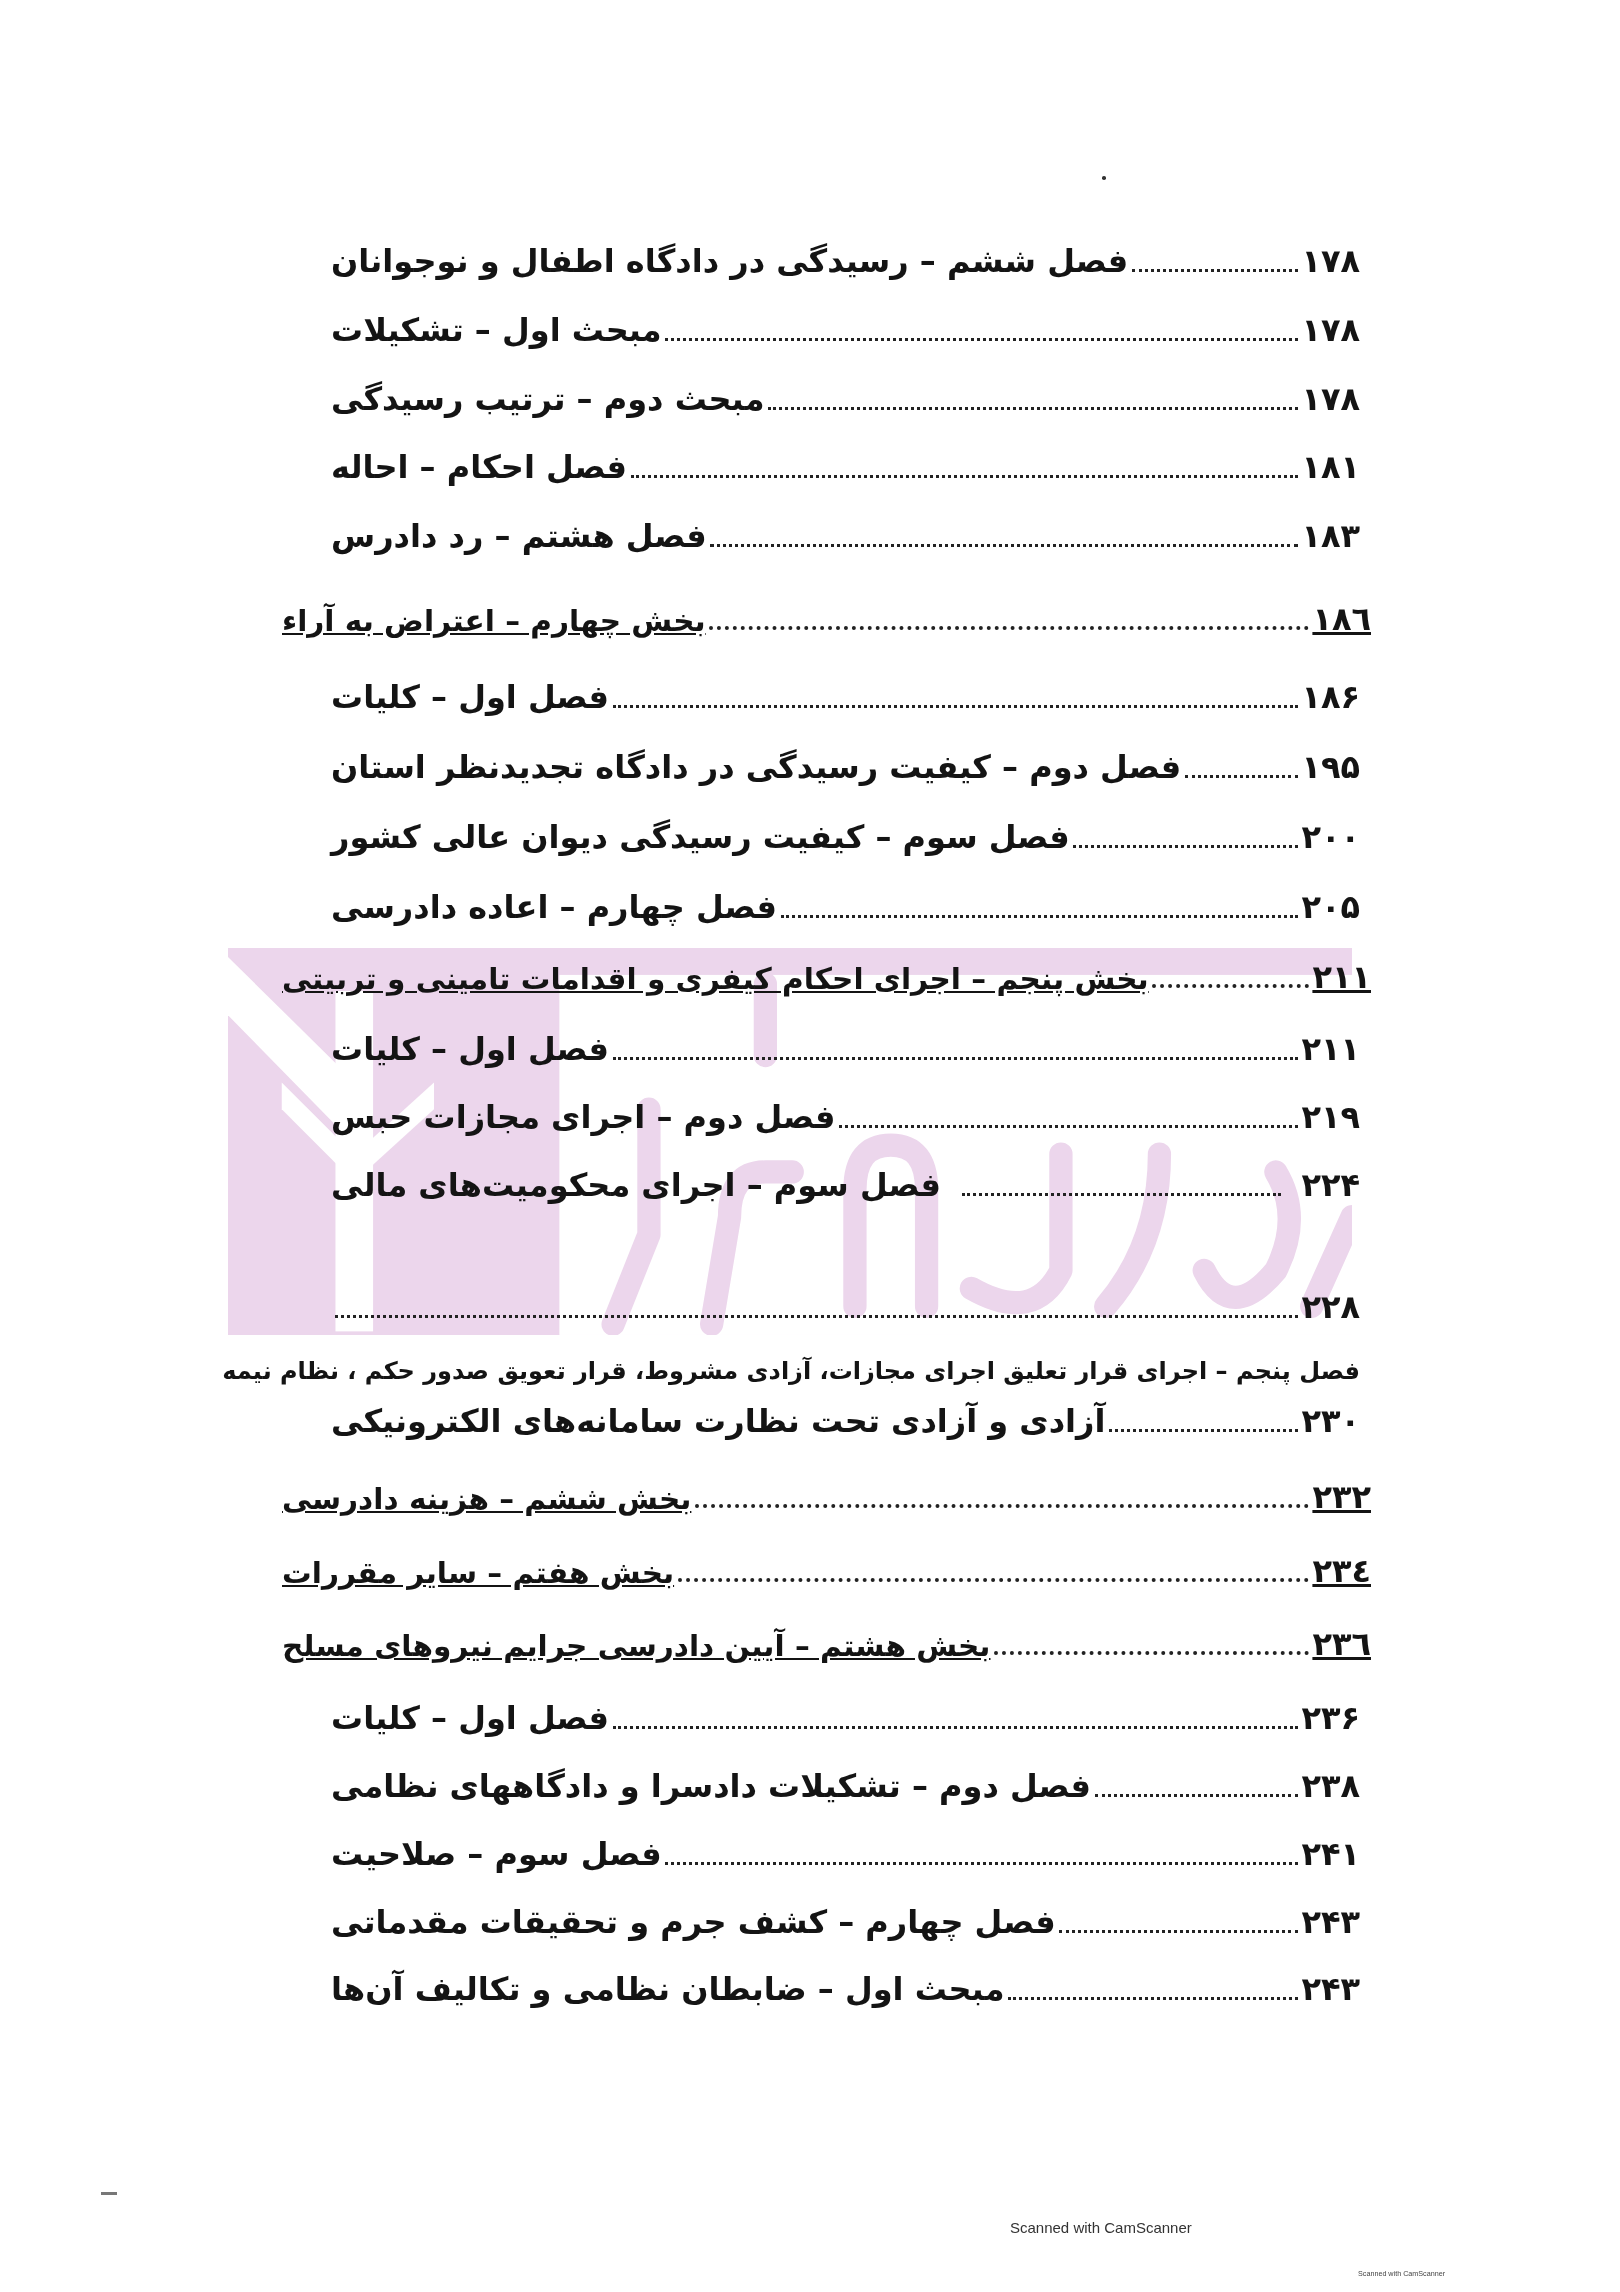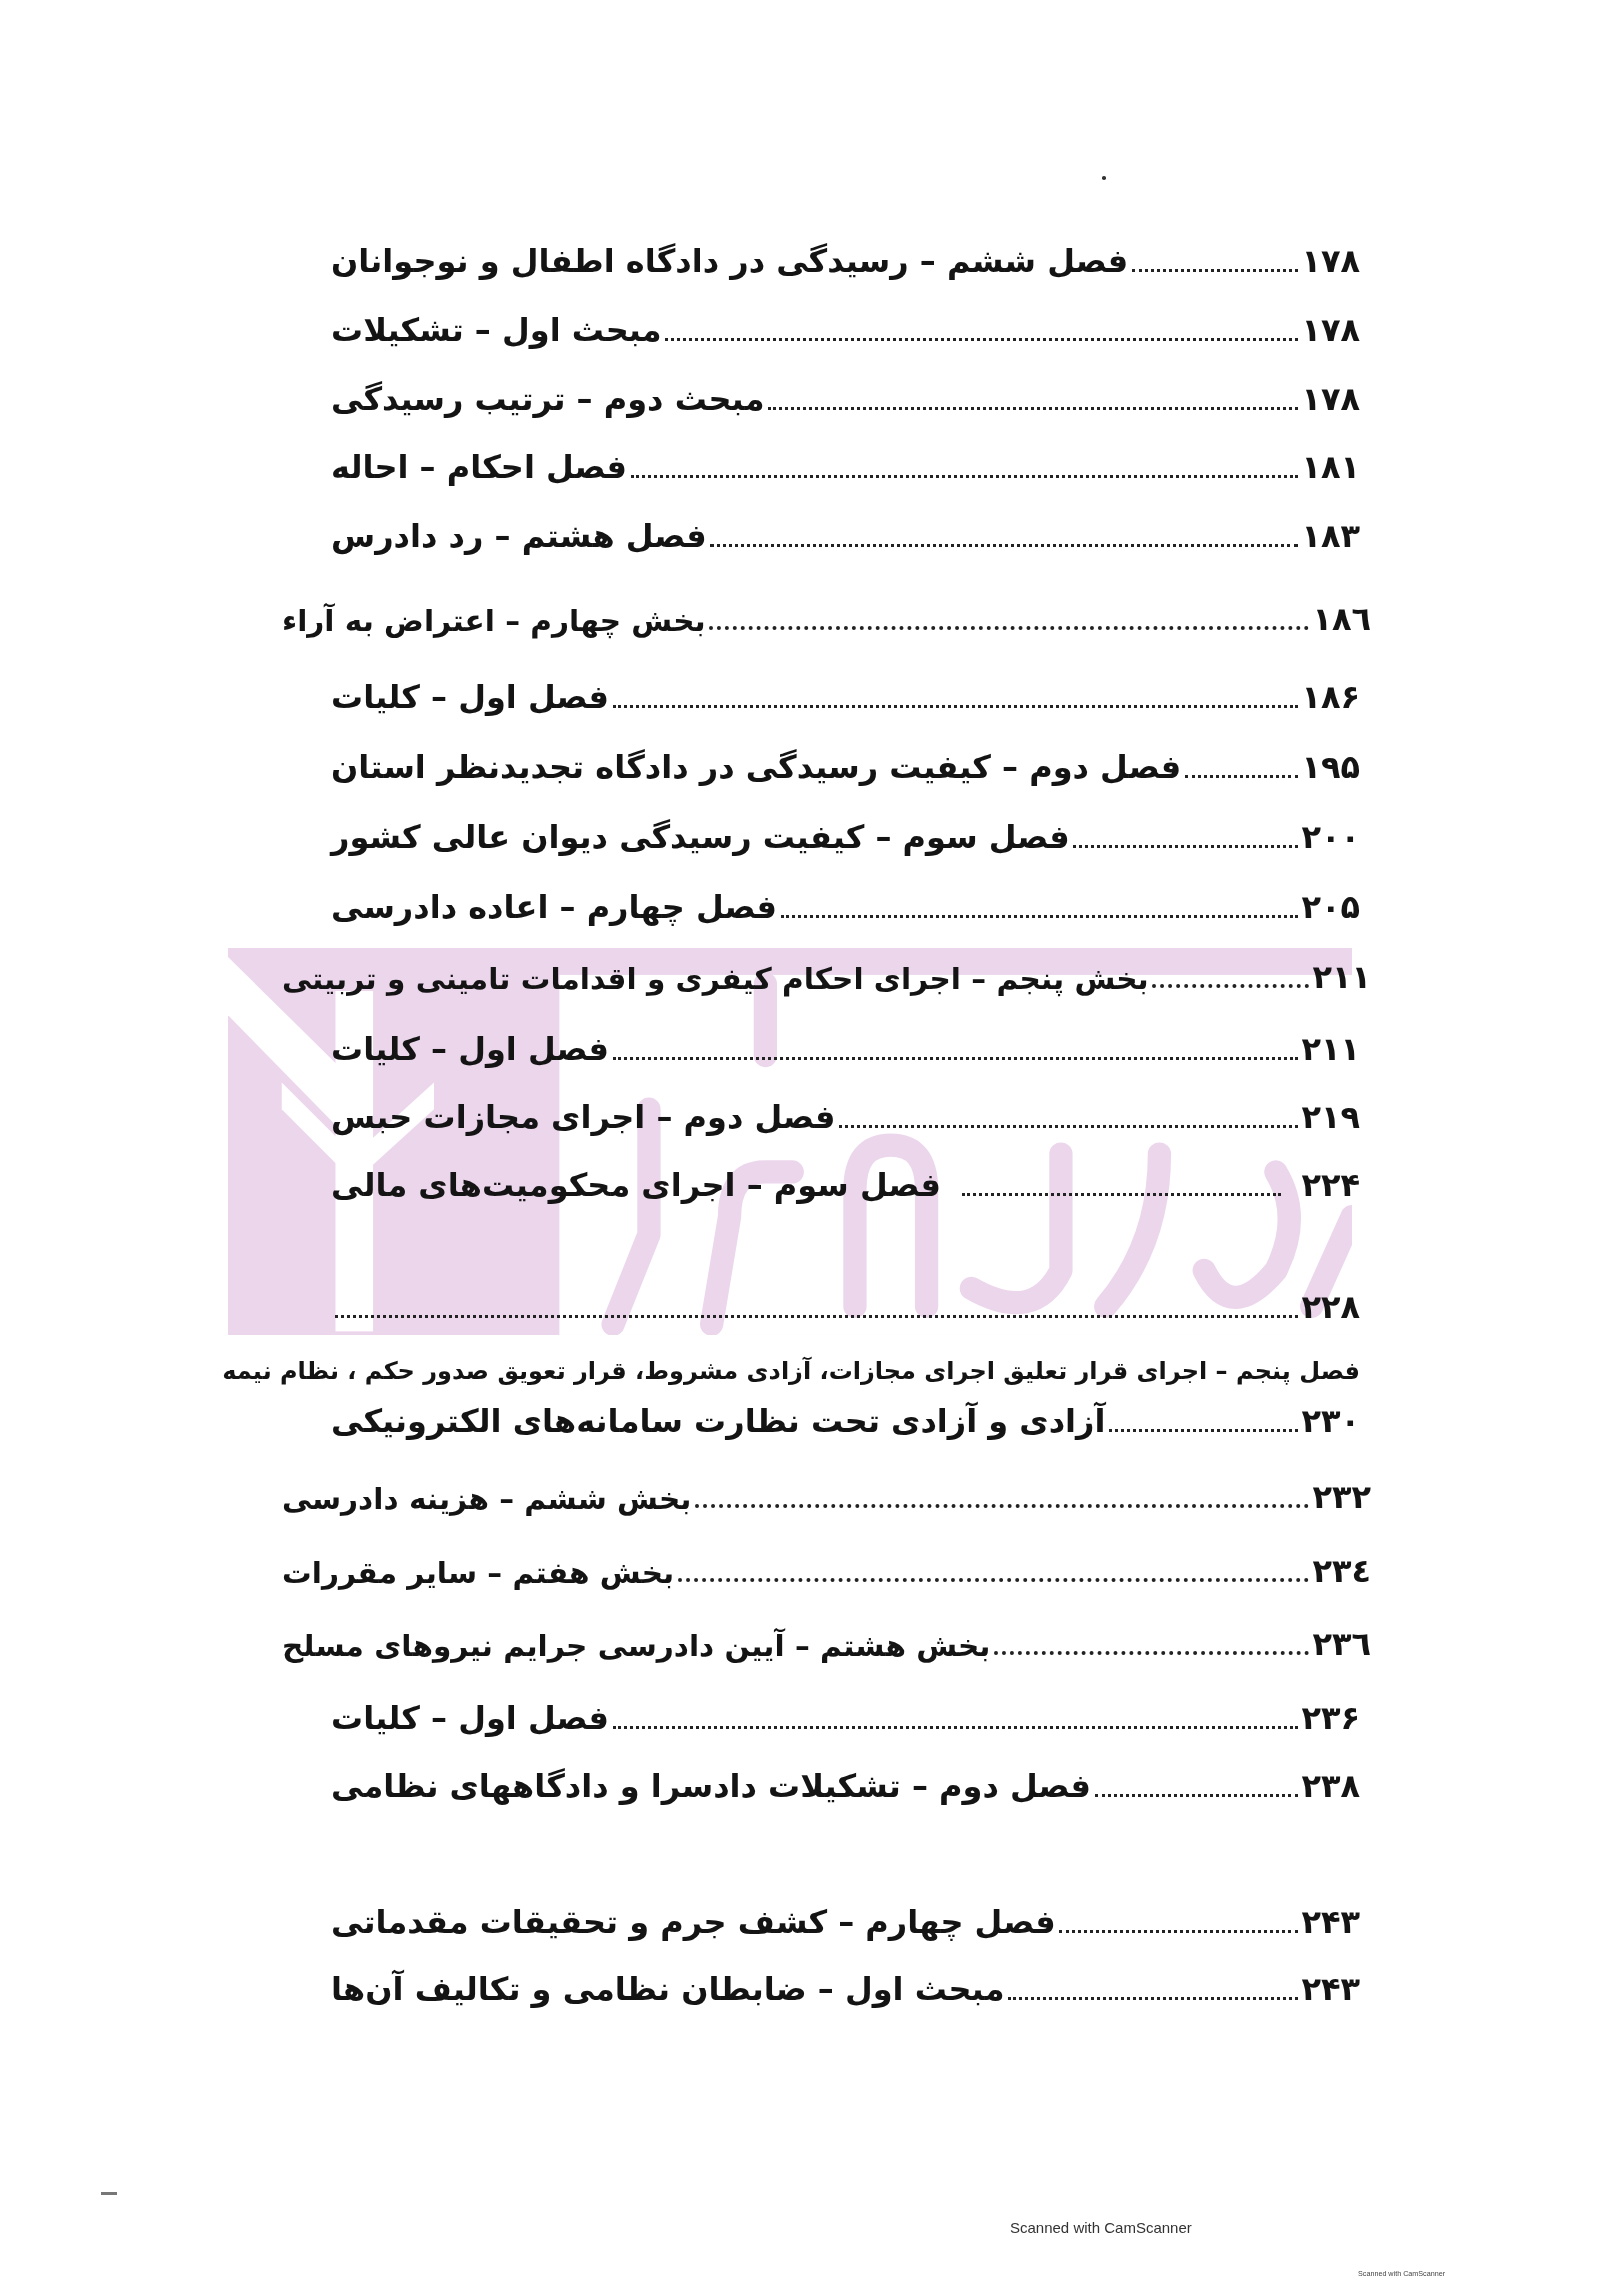--- a/index.html
+++ b/index.html
@@ -22,21 +22,21 @@
     direction: rtl;
   }
   .row .title { white-space: nowrap; direction: rtl; unicode-bidi: plaintext; }
   .row .leader {
     flex: 1 1 auto; border-bottom: 3.6px dotted #222; margin: 0 3.6px 8px 3.6px; height: 0;
   }
   .row .page-num { white-space: nowrap; direction: rtl; font-weight: bold; }
 
   .row.chapter { left: 331px; font-size: 32px; }
   .row.chapter .title { font-weight: bold; }
-  .row.part { left: 282px; right: 249px; font-size: 29.6px; }
+  .row.part { left: 282px; right: 249px; font-size: 29.6px; text-decoration: underline; }
   .row.part .title { font-weight: bold; }
   .row.part .page-num { font-size: 32px; }
   .row.part .leader { border-bottom-width: 4.5px; }
 
   .wrap-line { position: absolute; right: 260px; font-size: 24px; font-weight: bold; direction: rtl; white-space: nowrap; }
 
   .footer-scan { position: absolute; left: 1010px; top: 2219px; font-family: "Liberation Sans", sans-serif; font-size: 15px; color: #333; }
   .footer-scan-small { position: absolute; left: 1358px; top: 2269px; font-family: "Liberation Sans", sans-serif; font-size: 7.2px; color: #444; }
   .corner-mark { position: absolute; left: 101px; top: 2192px; width: 16px; height: 2.7px; background: #777; }
 </style>
@@ -172,20 +172,25 @@
     <div class="row chapter" style="top:1699px;">
       <span class="title">فصل اول – کلیات</span>
       <span class="leader"></span>
       <span class="page-num">۲۳۶</span>
     </div>
     <div class="row chapter" style="top:1767px;">
       <span class="title">فصل دوم – تشکیلات دادسرا و دادگاههای نظامی</span>
       <span class="leader"></span>
       <span class="page-num">۲۳۸</span>
     </div>
+    <div class="row chapter" style="top:1835px;">
+      <span class="title">فصل سوم – صلاحیت</span>
+      <span class="leader"></span>
+      <span class="page-num">۲۴۱</span>
+    </div>
     <div class="row chapter" style="top:1903px;">
       <span class="title">فصل چهارم – کشف جرم و تحقیقات مقدماتی</span>
       <span class="leader"></span>
       <span class="page-num">۲۴۳</span>
     </div>
     <div class="row chapter" style="top:1970px;">
       <span class="title">مبحث اول – ضابطان نظامی و تکالیف آن‌ها</span>
       <span class="leader"></span>
       <span class="page-num">۲۴۳</span>
     </div>

